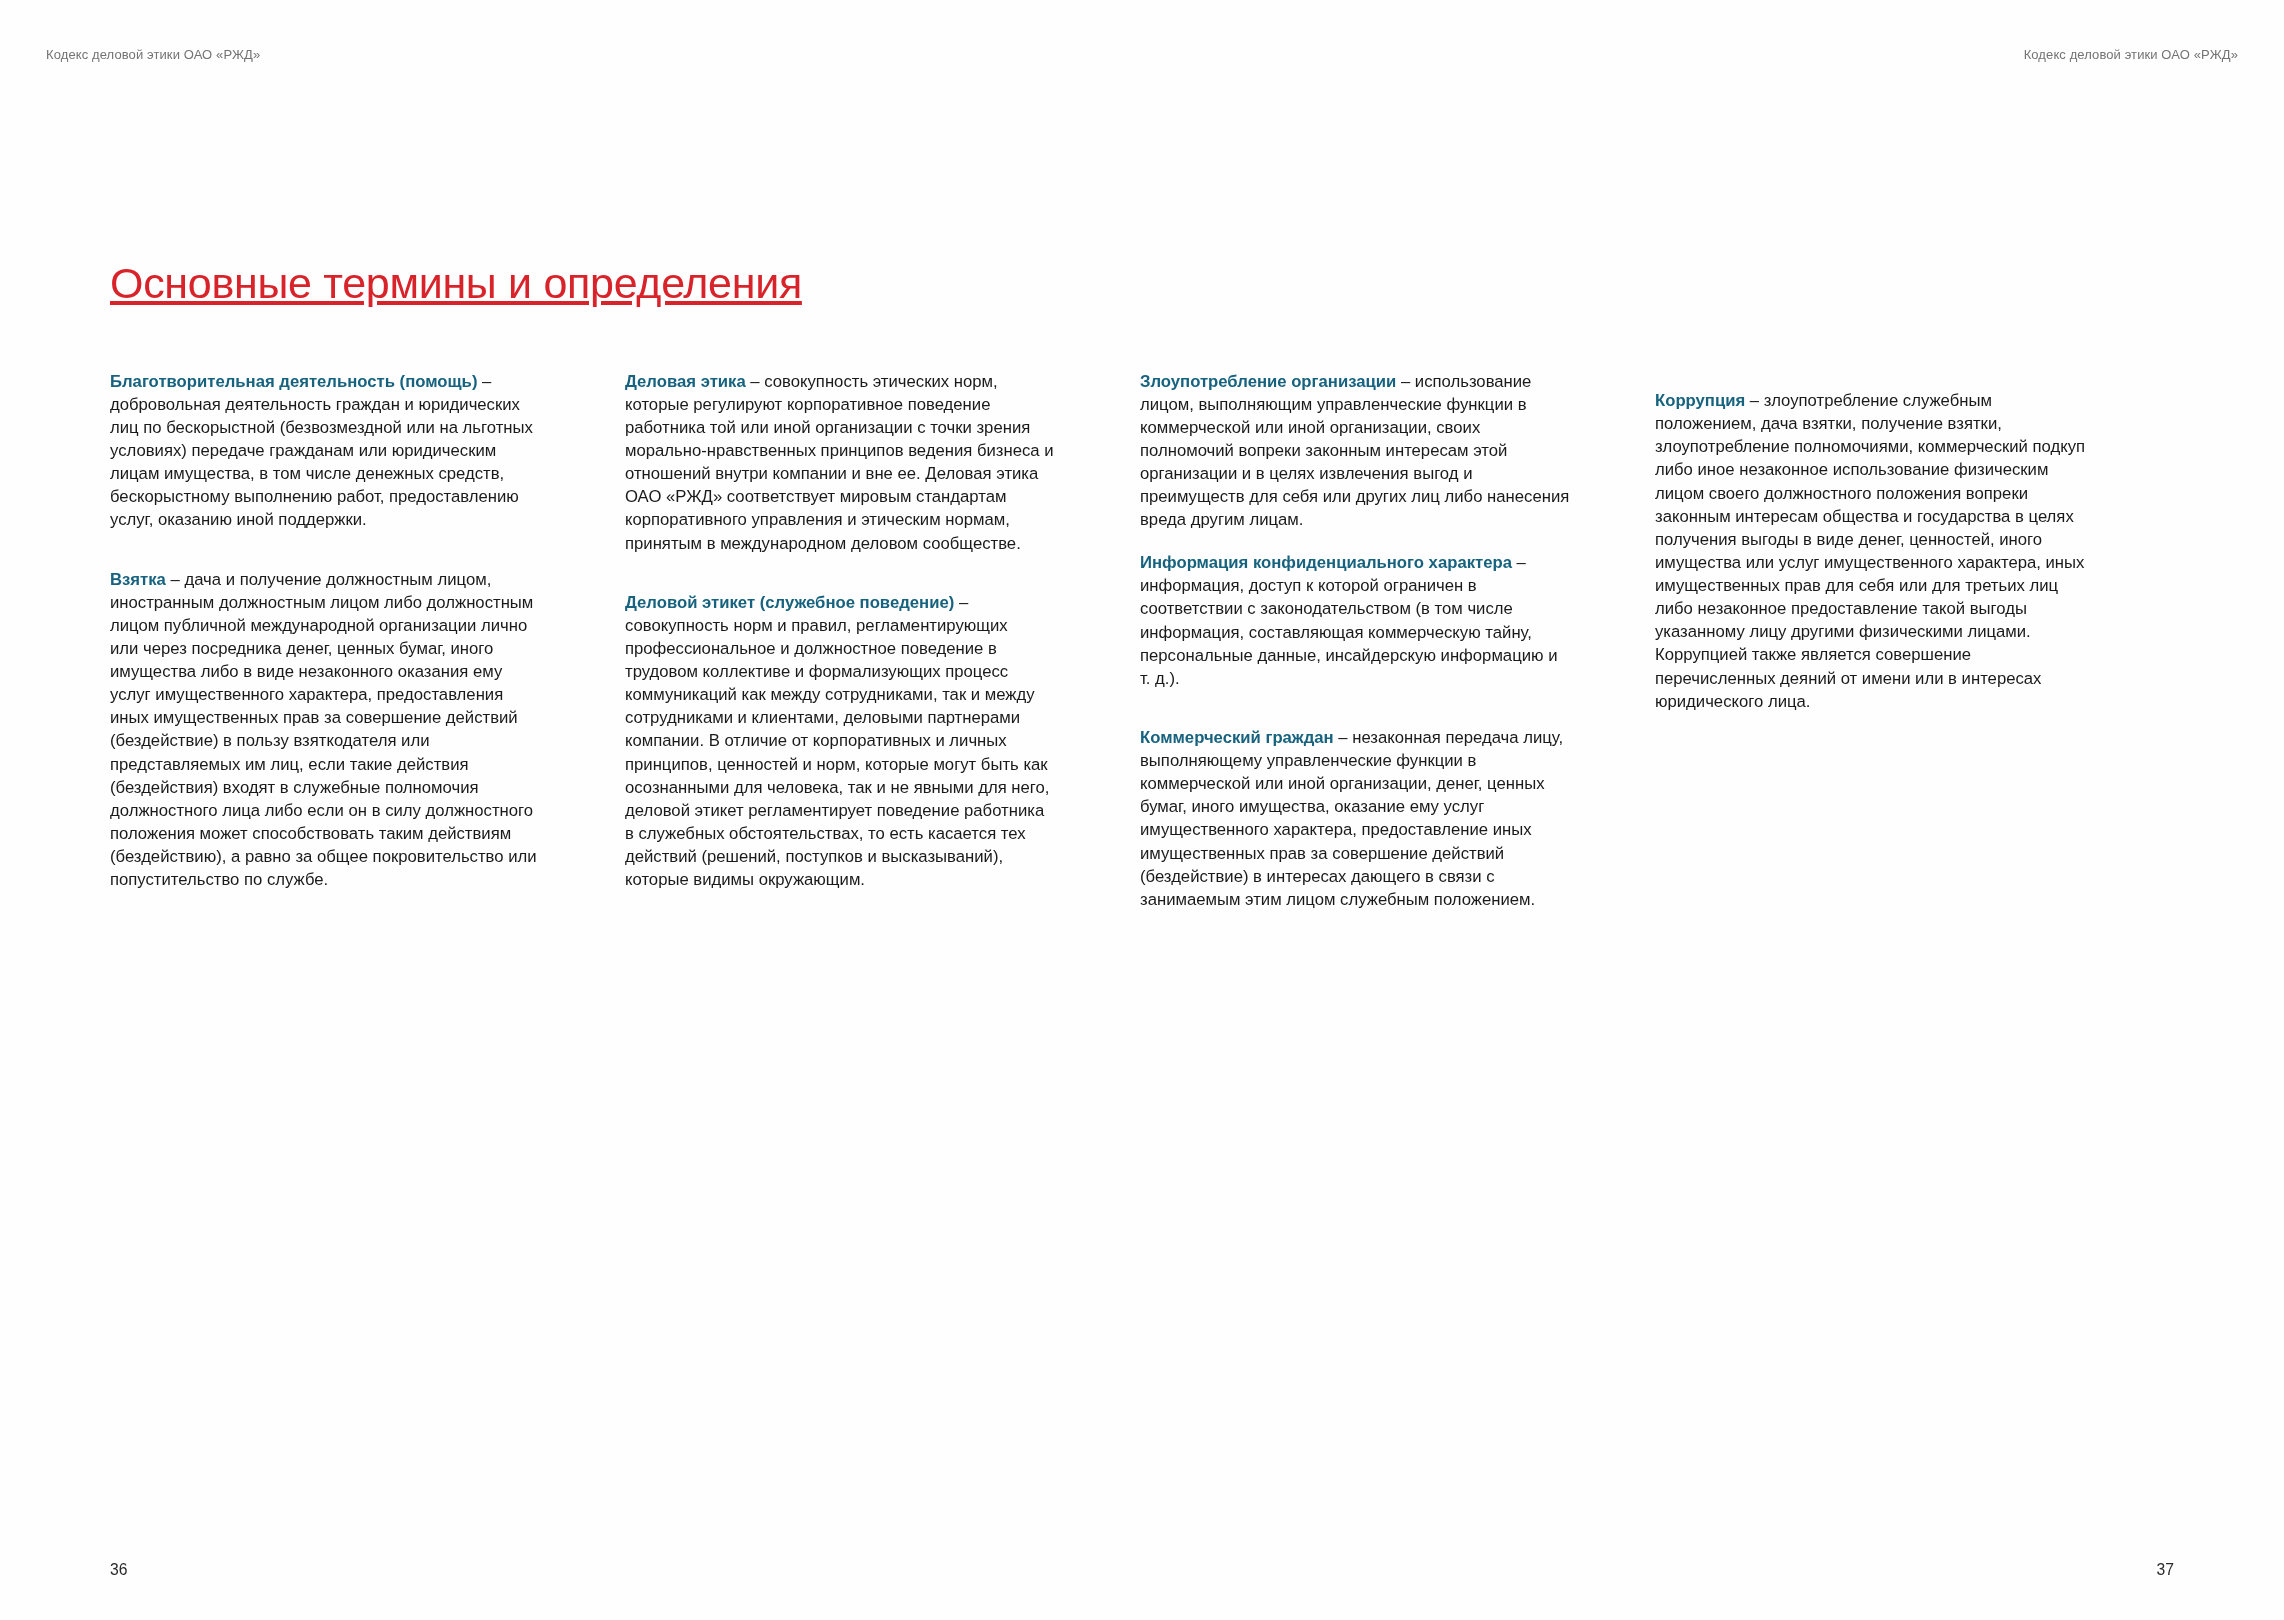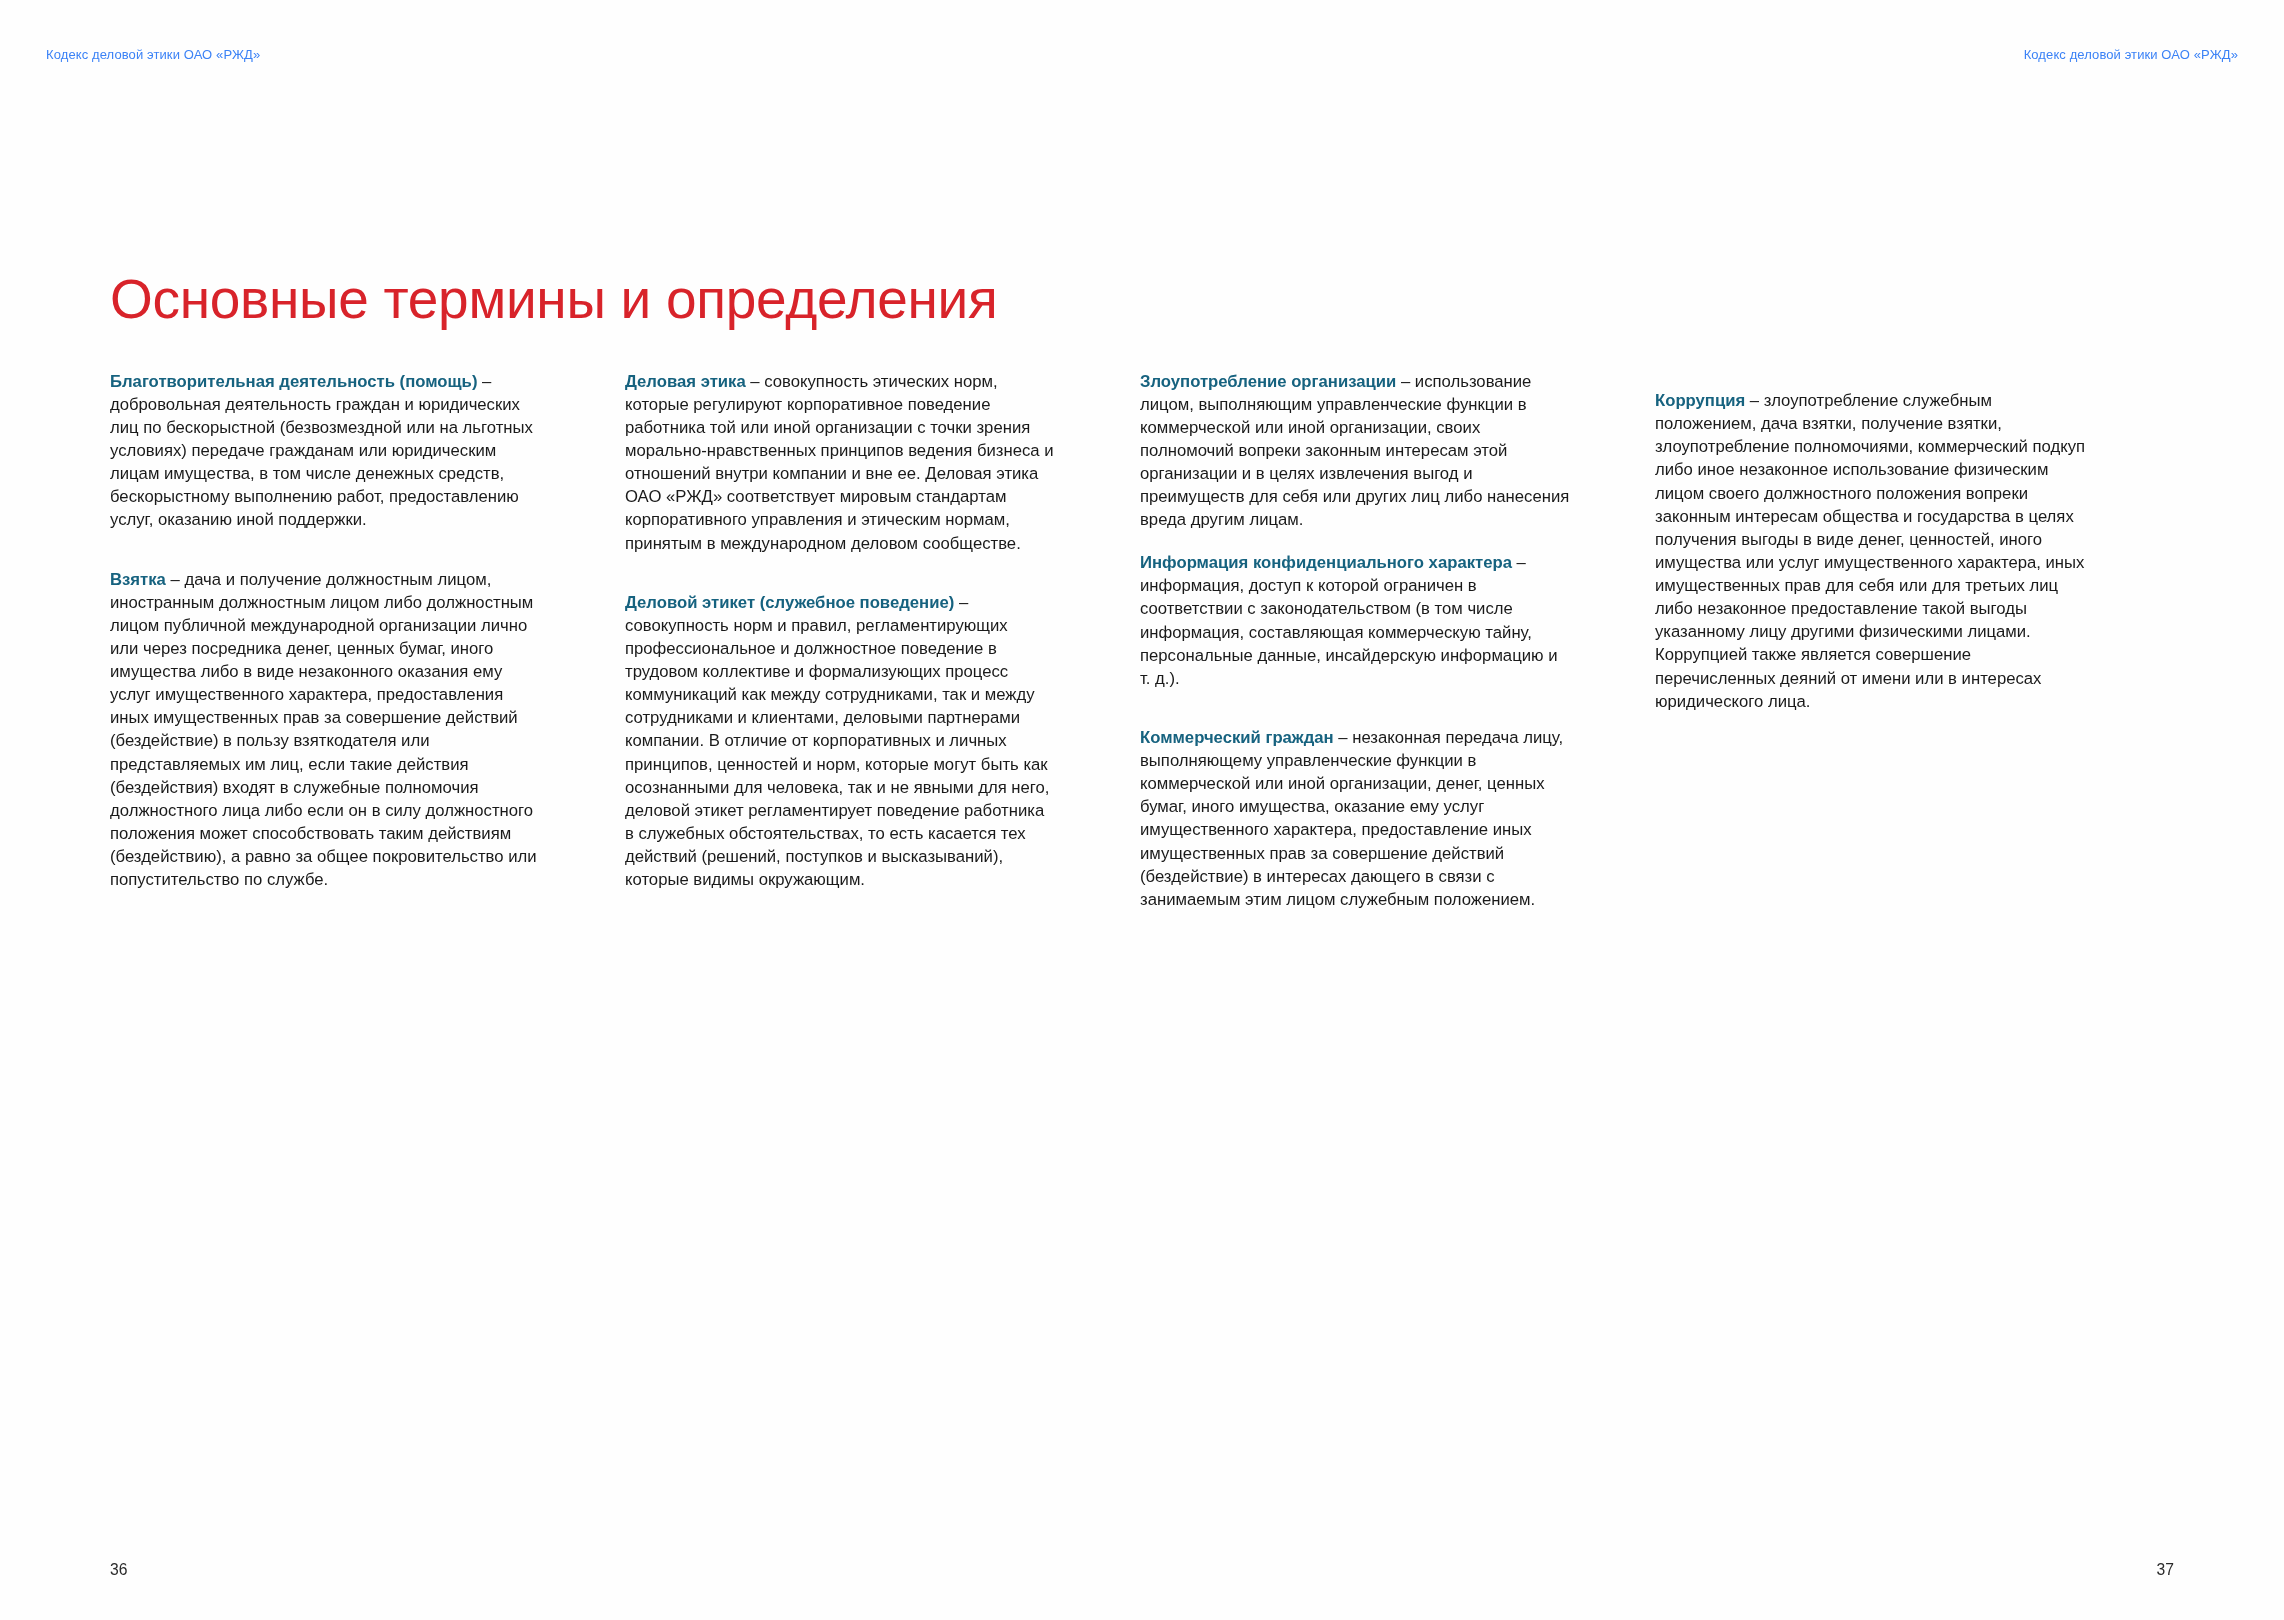--- a/index.html
+++ b/index.html
@@ -18,21 +18,21 @@
   .page {
     position: absolute;
     inset: 0;
     background: #fefefe;
   }
   
   .runhead {
     position: absolute;
     top: 47px;
     font-size: 13px;
-    color: #3b82f6;
+    color: #737373;
     letter-spacing: 0.1px;
     white-space: nowrap;
   }
   .runhead.left  { left: 46px; }
   .runhead.right { right: 46px; }
 
   
   .folio {
     position: absolute;
     bottom: 41px;
@@ -40,25 +40,26 @@
     color: #2a2a2a;
   }
   .folio.left  { left: 110px; text-align: right; }
   .folio.right { right: 110px; }
 
   
   .doc-title {
     position: absolute;
     left: 110px;
     top: 230px;
-    font-size: 55px;
+    font-size: 43px;
     font-weight: 400;
     color: #d8232a;
     letter-spacing: -0.3px;
     white-space: nowrap;
+    text-decoration: underline;
   }
 
   
   .columns {
     position: absolute;
     left: 110px;
     top: 353px;
     width: 2071px;
     display: grid;
     grid-template-columns: 431px 431px 431px 431px;

